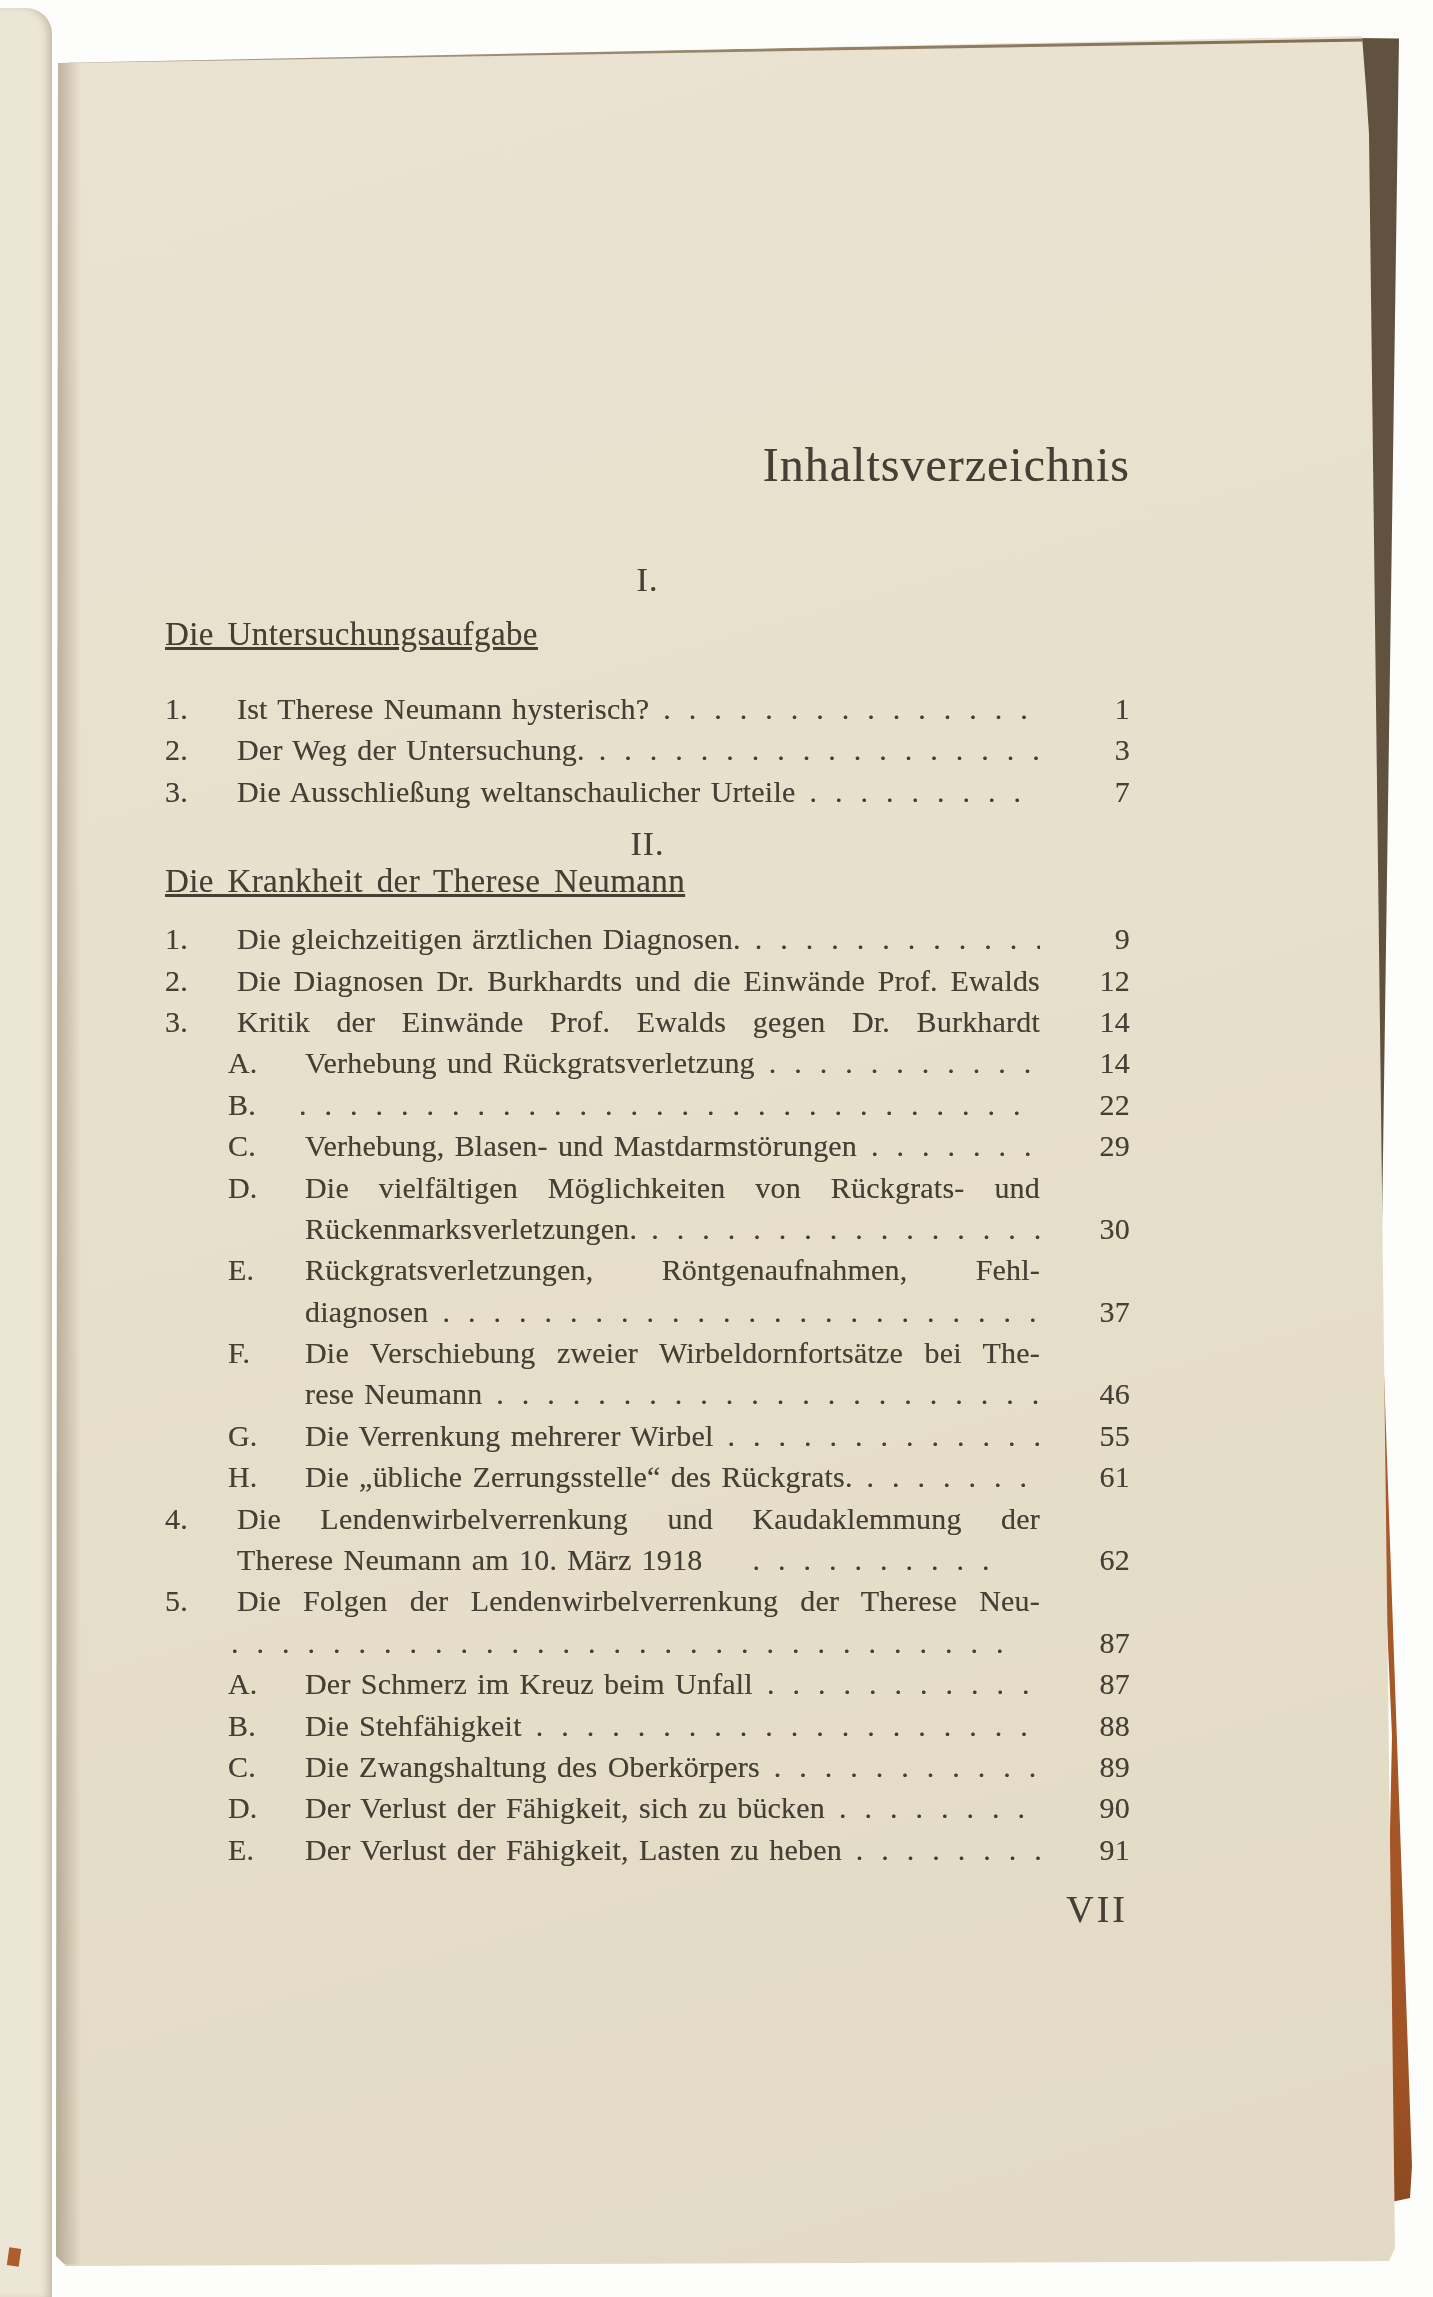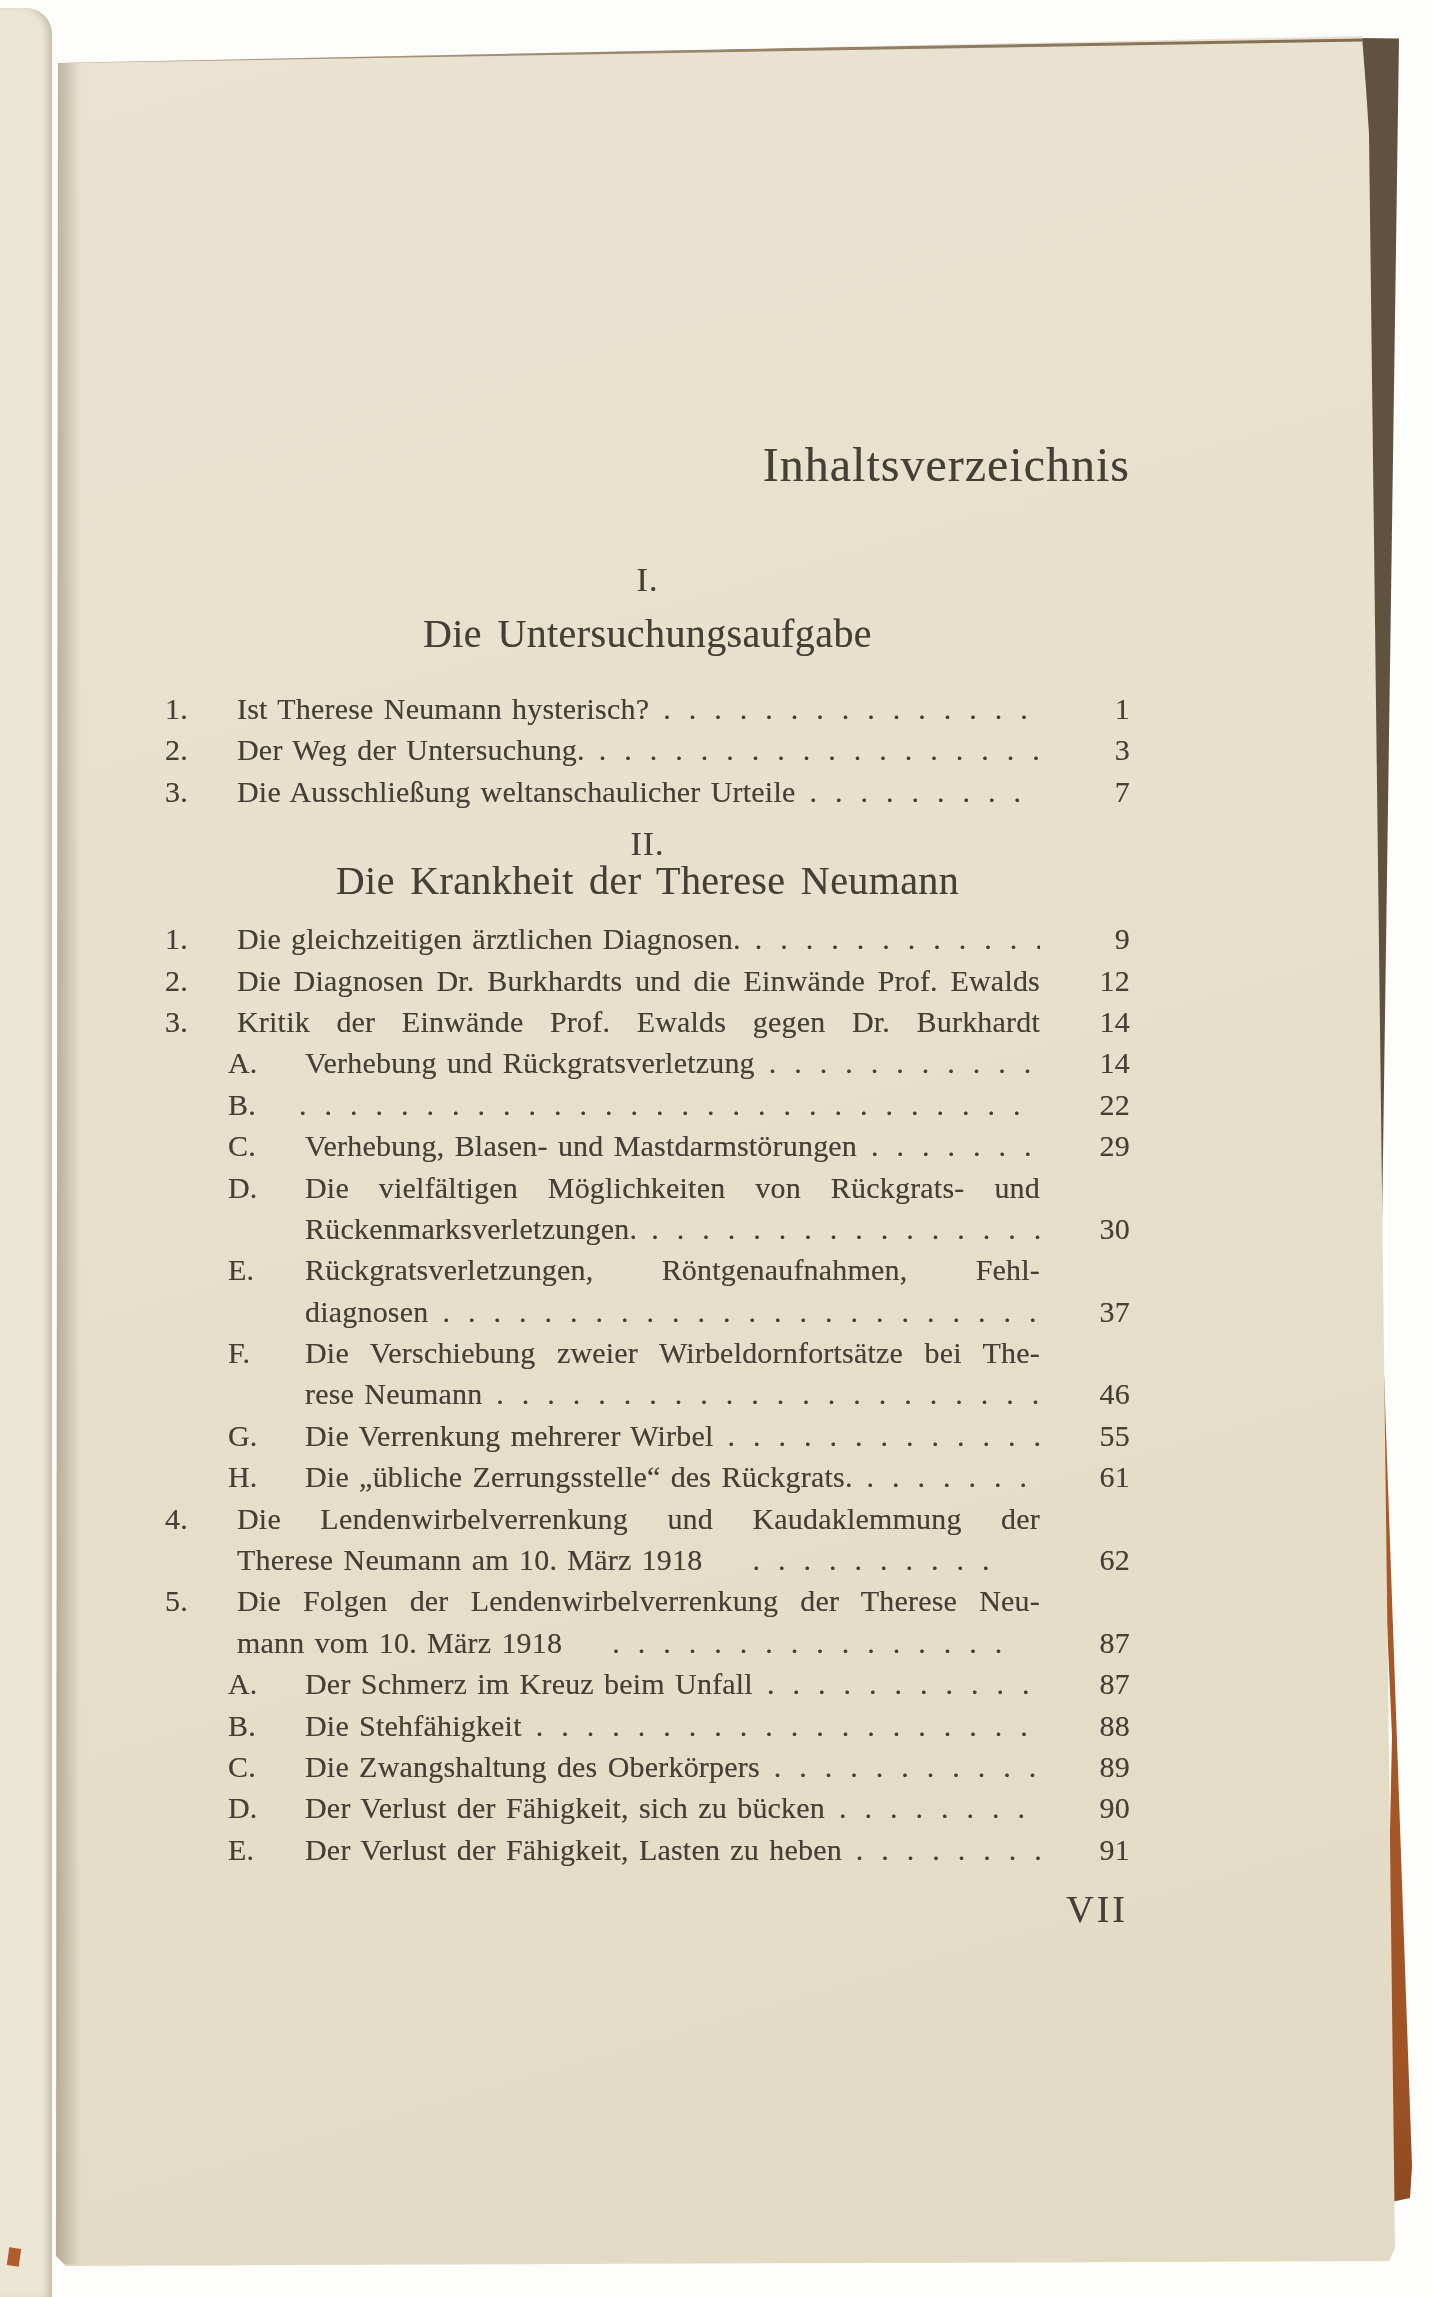--- a/index.html
+++ b/index.html
@@ -63,21 +63,21 @@
   .title{
     margin:404px 0 0;text-align:right;
     font-size:48px;line-height:50px;font-weight:normal;letter-spacing:1px;
   }
   .numeral{
     text-align:center;font-size:34px;line-height:36px;letter-spacing:1px;
   }
   .numeral.first{margin-top:72px;}
   .numeral.second{margin-top:14px;}
   .heading{
-    text-align:center;font-size:40px;line-height:38px;word-spacing:5px;letter-spacing:.4px;
+    text-align:left;font-size:33px;line-height:38px;word-spacing:5px;letter-spacing:.4px;text-decoration:underline;
   }
   .heading.first{margin-top:17px;}
   .heading.second{}
   .rows{display:block;}
   #rows-0{margin-top:35px;}
   #rows-1{margin-top:18px;}
 
   .row{
     display:flex;align-items:baseline;
     height:41.4px;line-height:41.4px;
@@ -229,21 +229,20 @@
             <span class="txt">Therese Neumann am 10. März 1918</span>
             <span class="dots">. . . . . . . . . . . . . . . . . . . . . . . . . . . . . . . . . . . . . . . .</span>
             <span class="pg">62</span>
           </div>
           <div class="row n just">
             <span class="num">5.</span>
             <span class="txt">Die Folgen der Lendenwirbelverrenkung der Therese Neu-</span>
             <span class="pg"></span>
           </div>
           <div class="row cn">
-            <span class="txt">mann vom 10. März 1918</span>
             <span class="dots">. . . . . . . . . . . . . . . . . . . . . . . . . . . . . . . . . . . . . . . .</span>
             <span class="pg">87</span>
           </div>
           <div class="row l">
             <span class="num">A.</span>
             <span class="txt">Der Schmerz im Kreuz beim Unfall</span>
             <span class="dots">. . . . . . . . . . . . . . . . . . . . . . . . . . . . . . . . . . . . . . . .</span>
             <span class="pg">87</span>
           </div>
           <div class="row l">

